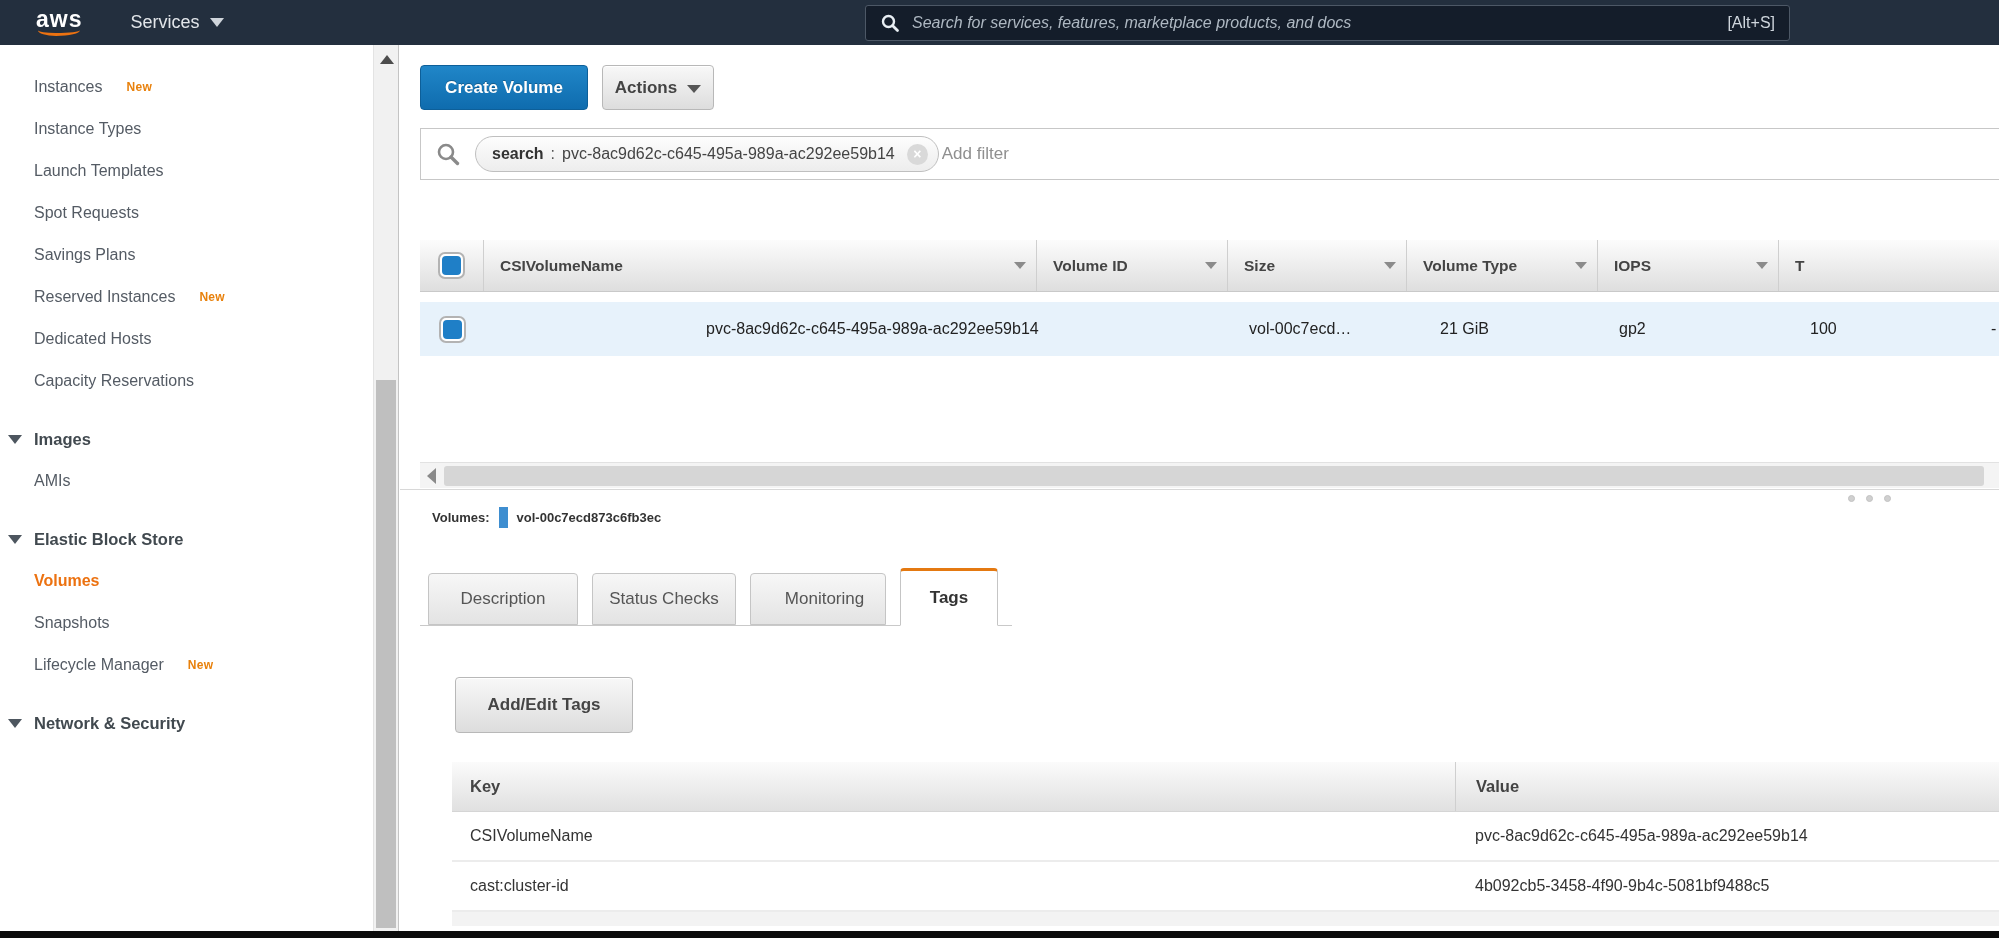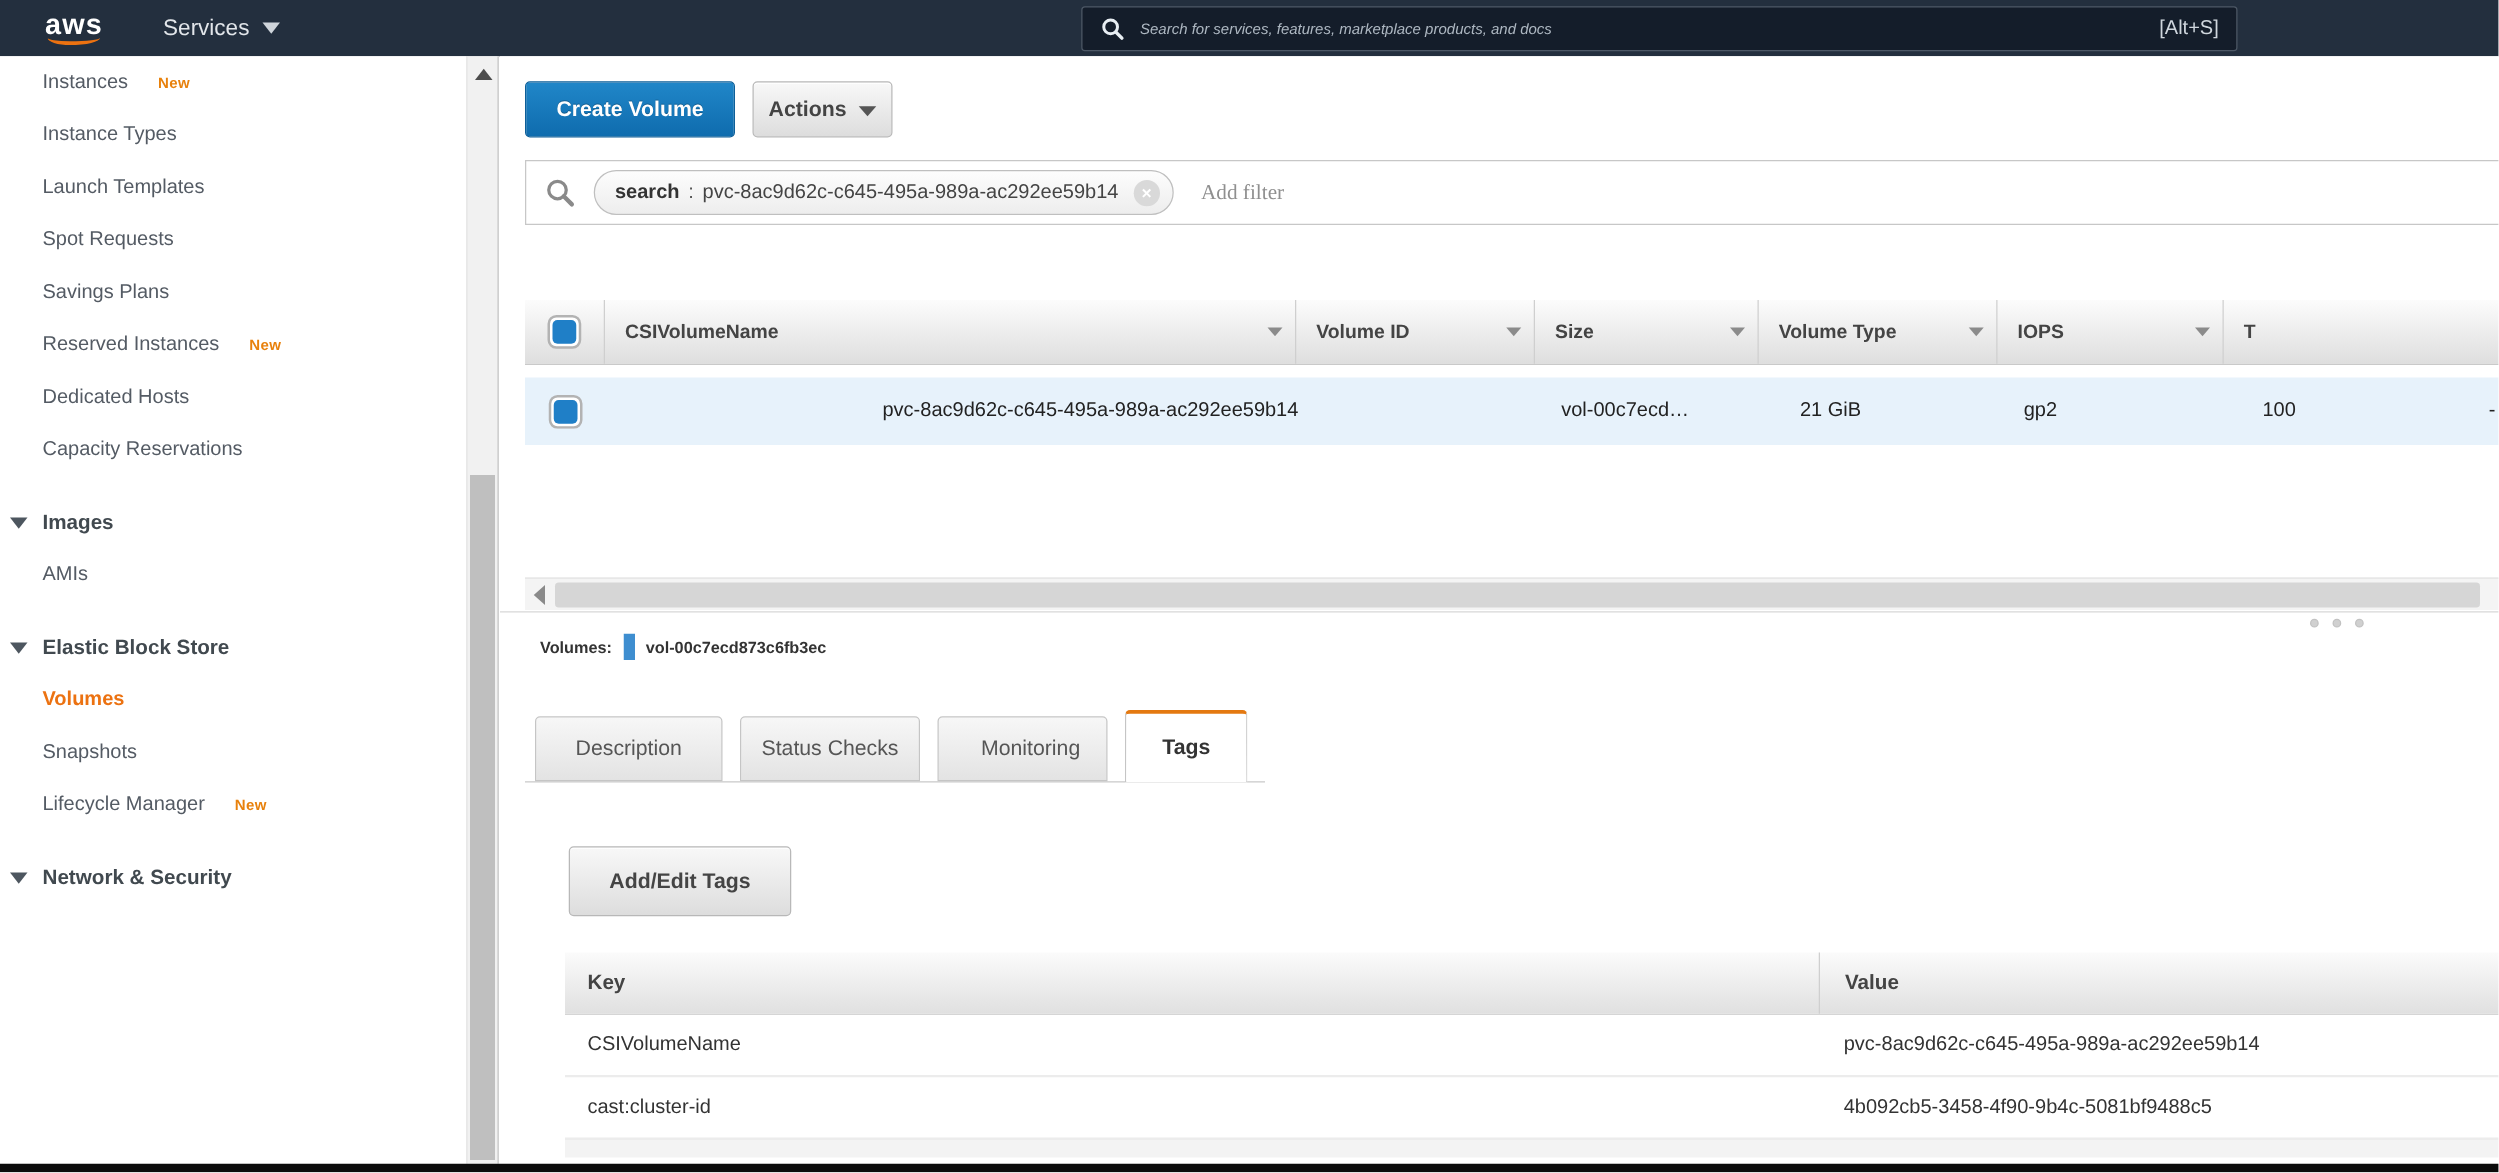--- a/index.html
+++ b/index.html
@@ -8,26 +8,26 @@
   .root { position:relative; width:1999px; height:938px; overflow:hidden; background:#fff; }
 
   
   .topnav { position:absolute; left:0; top:0; width:1999px; height:45px; background:#232f3e; display:flex; align-items:center; }
   .logo { margin-left:36px; display:flex; flex-direction:column; align-items:center; cursor:pointer; }
   .logo-text { color:#fff; font-weight:bold; font-size:23px; letter-spacing:1px; line-height:20px; }
   .logo-swoosh { width:42px; height:8px; border-bottom:3px solid #ec7211; border-radius:0 0 80% 60% / 0 0 100% 100%; margin-top:-1px; }
   .services { margin-left:48px; color:#e2e6ea; font-size:18px; display:flex; align-items:center; gap:10px; cursor:pointer; }
   .tri-down-white { width:0; height:0; border-left:7px solid transparent; border-right:7px solid transparent; border-top:9px solid #cfd5db; }
   .nav-search { position:absolute; left:865px; top:5px; width:925px; height:36px; background:#141d2a; border:1px solid #4d5866; border-radius:3px; display:flex; align-items:center; padding:0 14px; }
-  .nav-search-input { flex:1; background:transparent; border:none; outline:none; color:#e6eaee; font-size:12px; font-style:italic; font-family:"Liberation Sans", sans-serif; margin-left:12px; }
+  .nav-search-input { flex:1; background:transparent; border:none; outline:none; color:#e6eaee; font-size:16px; font-style:italic; font-family:"Liberation Sans", sans-serif; margin-left:12px; }
   .nav-search-input::placeholder { color:#aeb8c2; opacity:1; }
   .nav-shortcut { color:#cfd6dd; font-size:16px; margin-left:10px; white-space:nowrap; }
 
   
-  .sidebar { position:absolute; left:0; top:45px; width:373px; height:886px; background:#fff; overflow:hidden; }
+  .sidebar { position:absolute; left:0; top:45px; width:373px; height:886px; background:#fff; padding-top:21px; overflow:hidden; }
   .side-row { height:42px; display:flex; align-items:center; padding-left:34px; font-size:16px; color:#545b64; cursor:pointer; position:relative; white-space:nowrap; }
   .side-row.header { font-weight:bold; color:#41494f; font-size:16.5px; margin-top:16px; }
   .side-row.active .side-label { color:#ec7211; font-weight:bold; }
   .side-badge { color:#e8810c; font-weight:bold; font-size:12px; margin-left:24px; letter-spacing:.3px; }
   .tri-down-dark { position:absolute; left:8px; width:0; height:0; border-left:7px solid transparent; border-right:7px solid transparent; border-top:9px solid #4d565f; }
 
   .sidebar-scrollbar { position:absolute; left:373px; top:45px; width:26px; height:886px; background:#f1f1f1; border-left:1px solid #e3e3e3; border-right:1px solid #c4c4c4; }
   .sb-arrow-up { position:absolute; left:6px; top:10px; width:0; height:0; border-left:7px solid transparent; border-right:7px solid transparent; border-bottom:9px solid #4c4c4c; }
   .sb-thumb { position:absolute; left:2px; top:335px; width:20px; height:548px; background:#bfbfbf; }
 
@@ -40,21 +40,21 @@
   .btn-default { color:#444; background:linear-gradient(#f8f8f8,#ddd); border:1px solid #b8b8b8; box-shadow:inset 0 1px 0 #fff; }
   .btn-actions { width:112px; gap:10px; }
   .tri-down-btn { width:0; height:0; border-left:7px solid transparent; border-right:7px solid transparent; border-top:8px solid #555; margin-top:2px; }
 
   
   .filter-bar { position:absolute; left:20px; top:83px; width:1579px; height:52px; border:1px solid #c7c7c7; border-right:none; background:#fff; display:flex; align-items:center; padding-left:14px; }
   .filter-chip { margin-left:14px; height:36px; display:flex; align-items:center; border:1px solid #bfbfbf; border-radius:18px; background:linear-gradient(#fdfdfd,#ededed); padding:0 10px 0 16px; font-size:16px; color:#444; }
   .chip-key { font-weight:bold; color:#333; }
   .chip-sep { margin:0 7px; color:#555; }
   .chip-close { margin-left:12px; width:21px; height:21px; border-radius:50%; background:#d9d9d9; color:#fff; font-size:14px; font-weight:bold; display:flex; align-items:center; justify-content:center; cursor:pointer; line-height:1; }
-  .add-filter-input { border:none; outline:none; margin-left:22px; font-size:17px; color:#666; width:220px; font-family:Liberation Serif, serif; }
+  .add-filter-input { border:none; outline:none; margin-left:3px; font-size:17px; color:#666; width:220px; font-family:Liberation Sans, sans-serif; }
   .add-filter-input::placeholder { color:#8f8f8f; opacity:1; }
 
   
   .vtable { position:absolute; left:20px; top:195px; width:1579px; }
   .vhead { display:flex; height:52px; background:linear-gradient(#fcfcfc,#dedede); border-bottom:1px solid #c9c9c9; }
   .vhead-cell { display:flex; align-items:center; padding-left:16px; font-size:15.5px; font-weight:bold; color:#444; border-right:1px solid #cfcfcf; cursor:pointer; overflow:hidden; white-space:nowrap; }
   .vhead-cell.last { border-right:none; }
   .sort-icon { margin-left:auto; margin-right:10px; width:0; height:0; border-left:6px solid transparent; border-right:6px solid transparent; border-top:7px solid #8b8b8b; flex:none; }
   .vrow { display:flex; height:54px; background:#e7f2fb; margin-top:10px; align-items:center; }
   .vcell { padding-left:16px; font-size:16px; color:#222; white-space:nowrap; overflow:hidden; }

